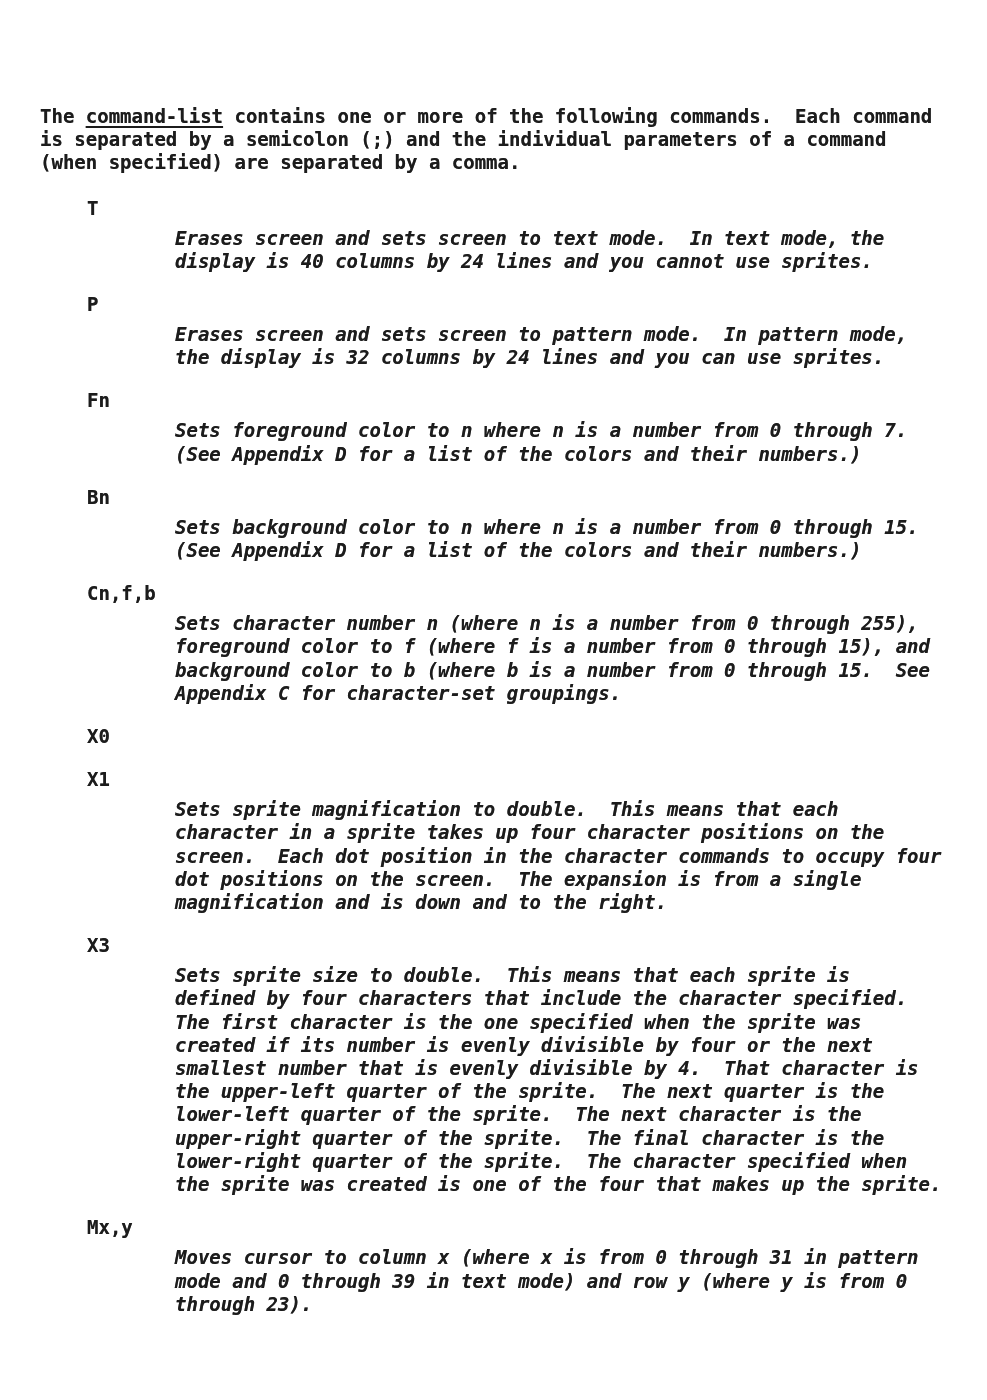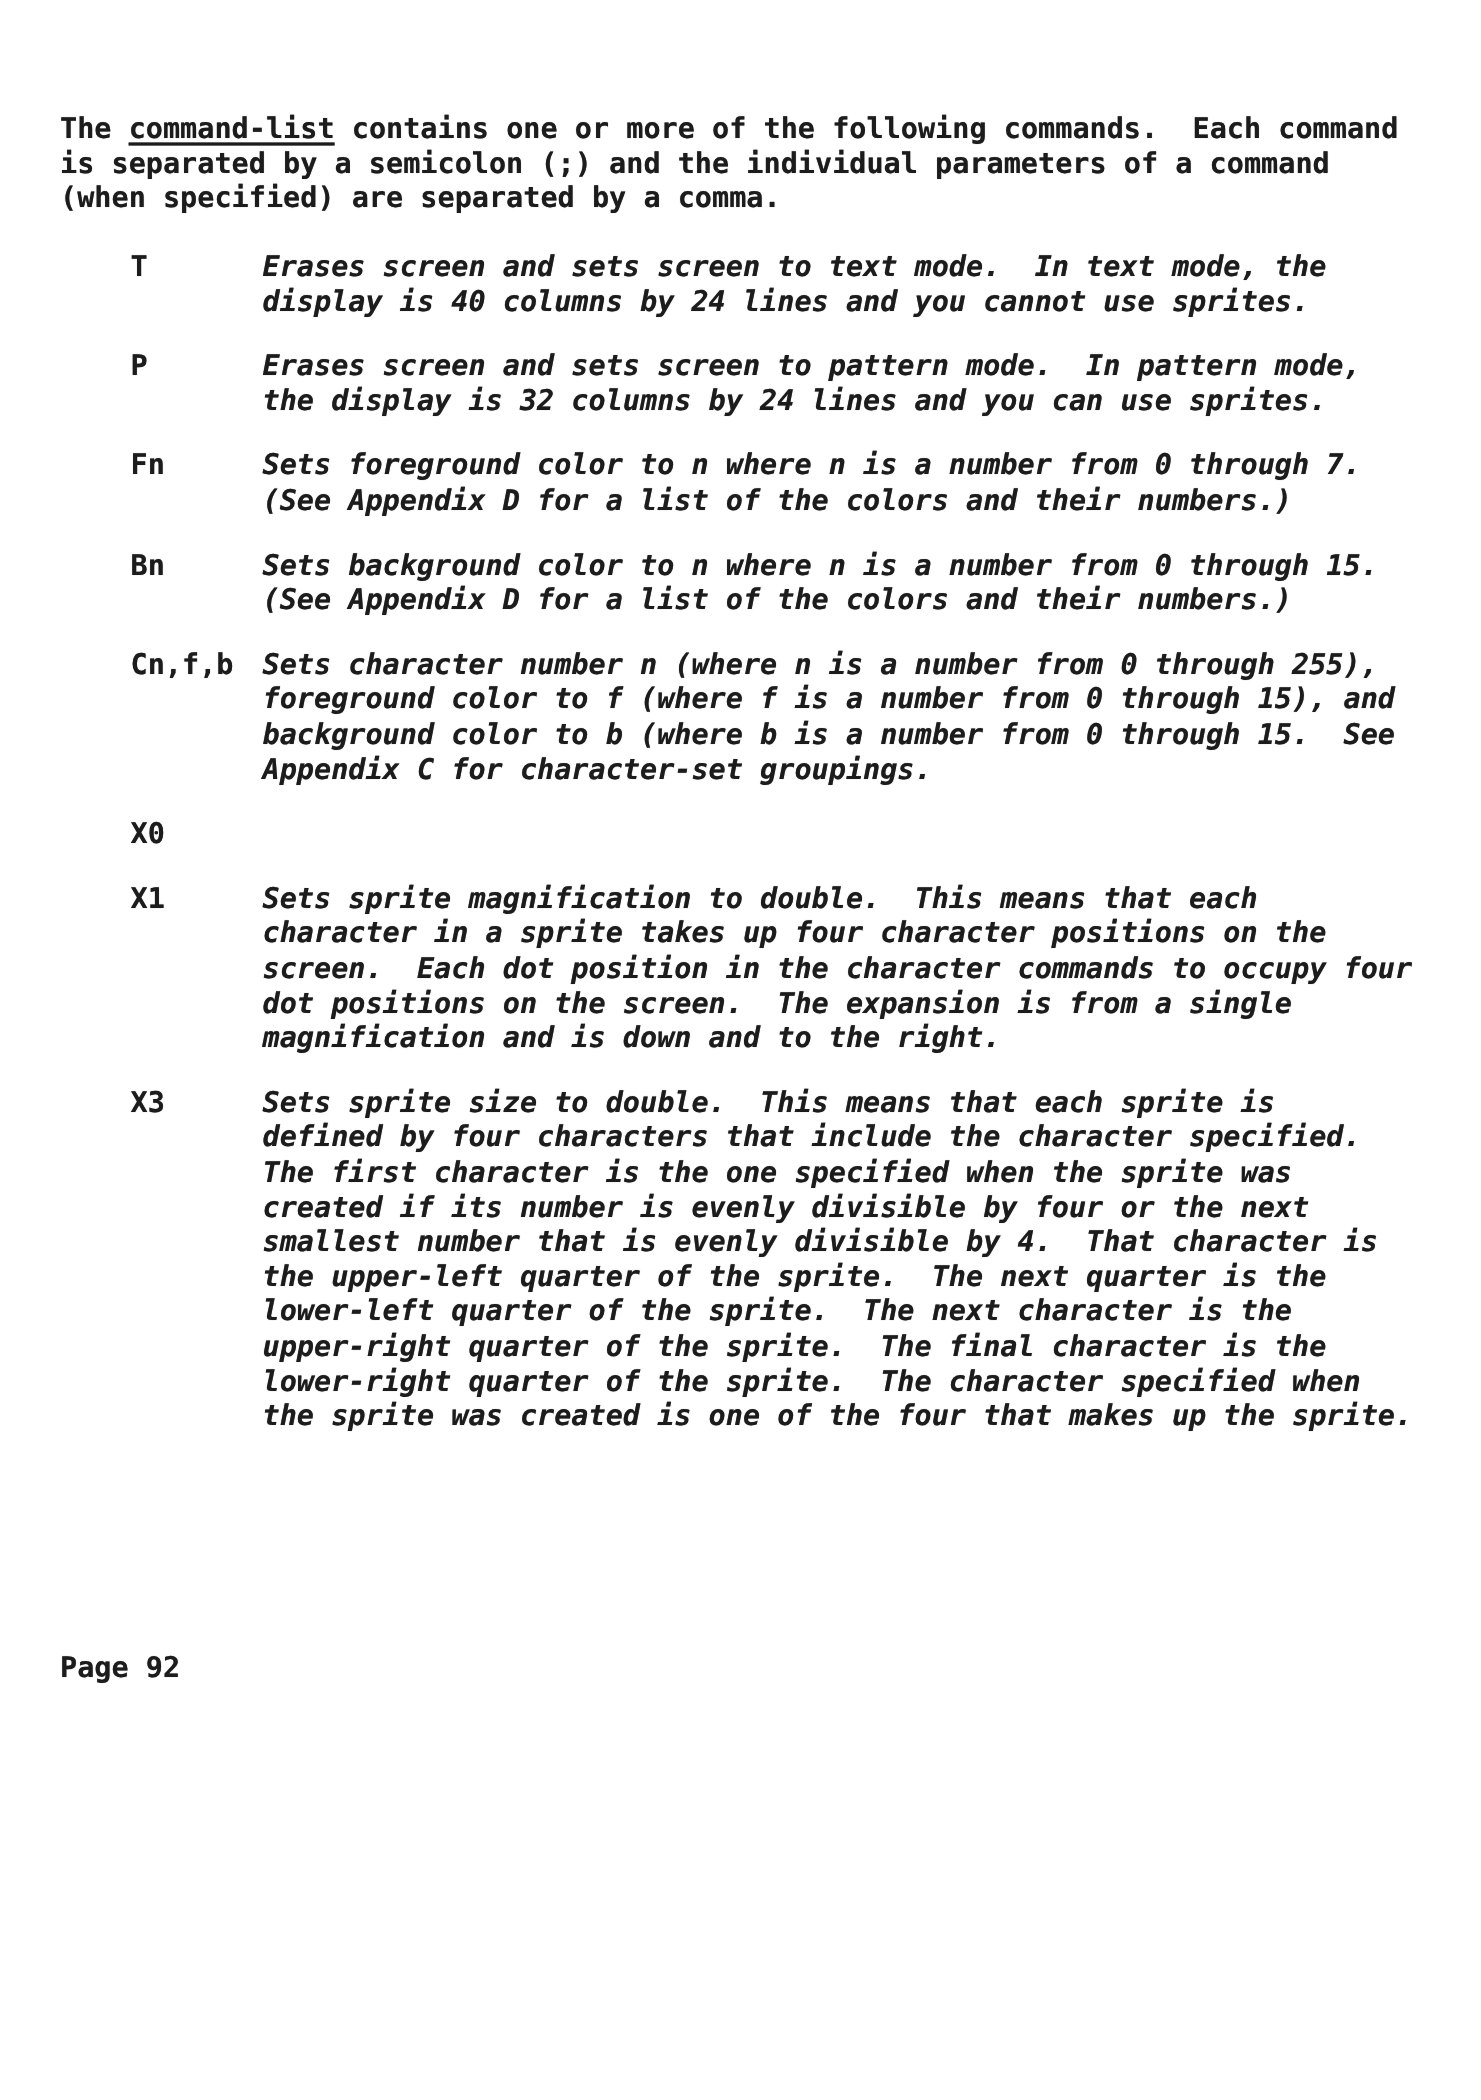--- a/index.html
+++ b/index.html
@@ -17,21 +17,21 @@
     font-family: "DejaVu Sans Mono", "Liberation Mono", monospace;
     font-weight: bold;
     font-size: 19px;
     line-height: 23.2px;
     color: var(--ink);
     text-shadow: 0 0 0.5px rgba(20,20,20,0.65);
   }
   .page {
     padding: 75px 30px 0 40px;
   }
-  .pre { white-space: pre-wrap; }
+  .pre { white-space: pre-wrap; margin-top: 30px; }
   .intro {
     margin-bottom: 22px;
   }
   .underlined {
     text-decoration: underline;
     text-decoration-thickness: 2px;
     text-underline-offset: 3px;
   }
   .cmd-row {
     display: flex;
@@ -112,18 +112,24 @@
 The first character is the one specified when the sprite was
 created if its number is evenly divisible by four or the next
 smallest number that is evenly divisible by 4.  That character is
 the upper-left quarter of the sprite.  The next quarter is the
 lower-left quarter of the sprite.  The next character is the
 upper-right quarter of the sprite.  The final character is the
 lower-right quarter of the sprite.  The character specified when
 the sprite was created is one of the four that makes up the sprite.</div>
   </div>
 
+  <div class="cmd-row">
+    <div class="cmd-label">Mx,y</div>
+    <div class="cmd-desc pre">Moves cursor to column x (where x is from 0 through 31 in pattern
+mode and 0 through 39 in text mode) and row y (where y is from 0
+through 23).</div>
+  </div>
 
   <div class="footer">
     <span>Page 92</span>
   </div>
 
 </div>
 
 </body></html>

